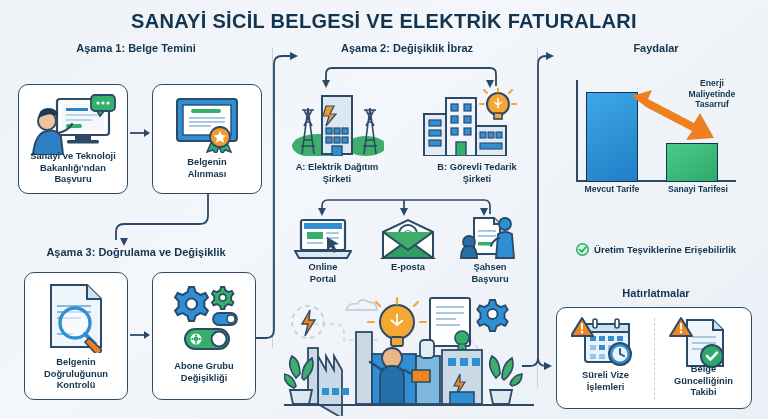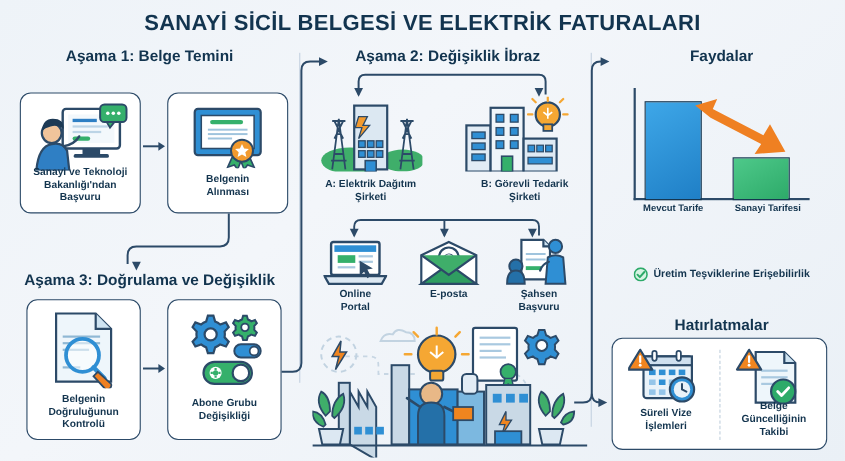--- a/index.html
+++ b/index.html
@@ -11,21 +11,21 @@
   #page {
     position: relative; width: 768px; height: 419px;
     background: linear-gradient(140deg, #eef3f8 0%, #f3f6fa 40%, #eaf0f6 100%);
   }
   .title {
     position: absolute; top: 10px; left: 0; width: 768px;
     text-align: center; font-size: 20px; font-weight: bold;
     letter-spacing: 0.3px; color: #12344f;
   }
   .sec-head {
-    position: absolute; font-size: 14px; font-weight: bold; color: #12344f;
+    position: absolute; font-size: 11px; font-weight: bold; color: #12344f;
     text-align: center; white-space: nowrap;
   }
   
   .card {
     position: absolute; background: #ffffff;
     border: 1.6px solid #2c4a68; border-radius: 10px;
   }
   .card-label {
     position: absolute; left: 0; width: 100%;
     text-align: center; font-size: 9.3px; font-weight: bold;
@@ -411,20 +411,23 @@
   <div class="chart-box" style="left:556px; top:70px; width:200px; height:115px;">
     <div class="axis" style="left:20px; top:10px; width:1.8px; height:102px;"></div>
     <div class="axis" style="left:20px; top:110px; width:160px; height:1.8px;"></div>
     <div class="bar bar-blue" style="left:30px; top:22px; width:52px; height:90px;"></div>
     <div class="bar bar-green" style="left:110px; top:73px; width:52px; height:39px;"></div>
     <div class="ic" style="left:72px; top:12px;">
       <svg width="96" height="62" viewBox="0 0 96 62">
         <path d="M4 14 l20 -6 l-4 9 l46 24 l6 -10 l14 25 l-28 2 l6 -9 l-46 -24 z" fill="#ef8022"></path>
       </svg>
     </div>
+    <div class="chart-ann" style="left:110px; top:8px; width:92px; white-space:pre-line;">Enerji
+Maliyetinde
+Tasarruf</div>
     <div class="chart-tick" style="left: 12px; top: 114px; width: 88px; white-space: pre-line;">Mevcut Tarife</div>
     <div class="chart-tick" style="left: 96px; top: 114px; width: 92px; white-space: pre-line;">Sanayi Tarifesi</div>
   </div>
 
   <div class="bullet" style="left:556px; top:243px;padding-left:20px;">
     <span class="chk">
       <svg width="13" height="13" viewBox="0 0 14 14">
           <circle cx="7" cy="7" r="6.2" fill="#d6f3e3" stroke="#2daa69" stroke-width="1.6"></circle>
           <path d="M3.8 7.2 l2.3 2.4 l4.4-5" stroke="#2daa69" stroke-width="1.9" fill="none" stroke-linecap="round" stroke-linejoin="round"></path>
         </svg>

